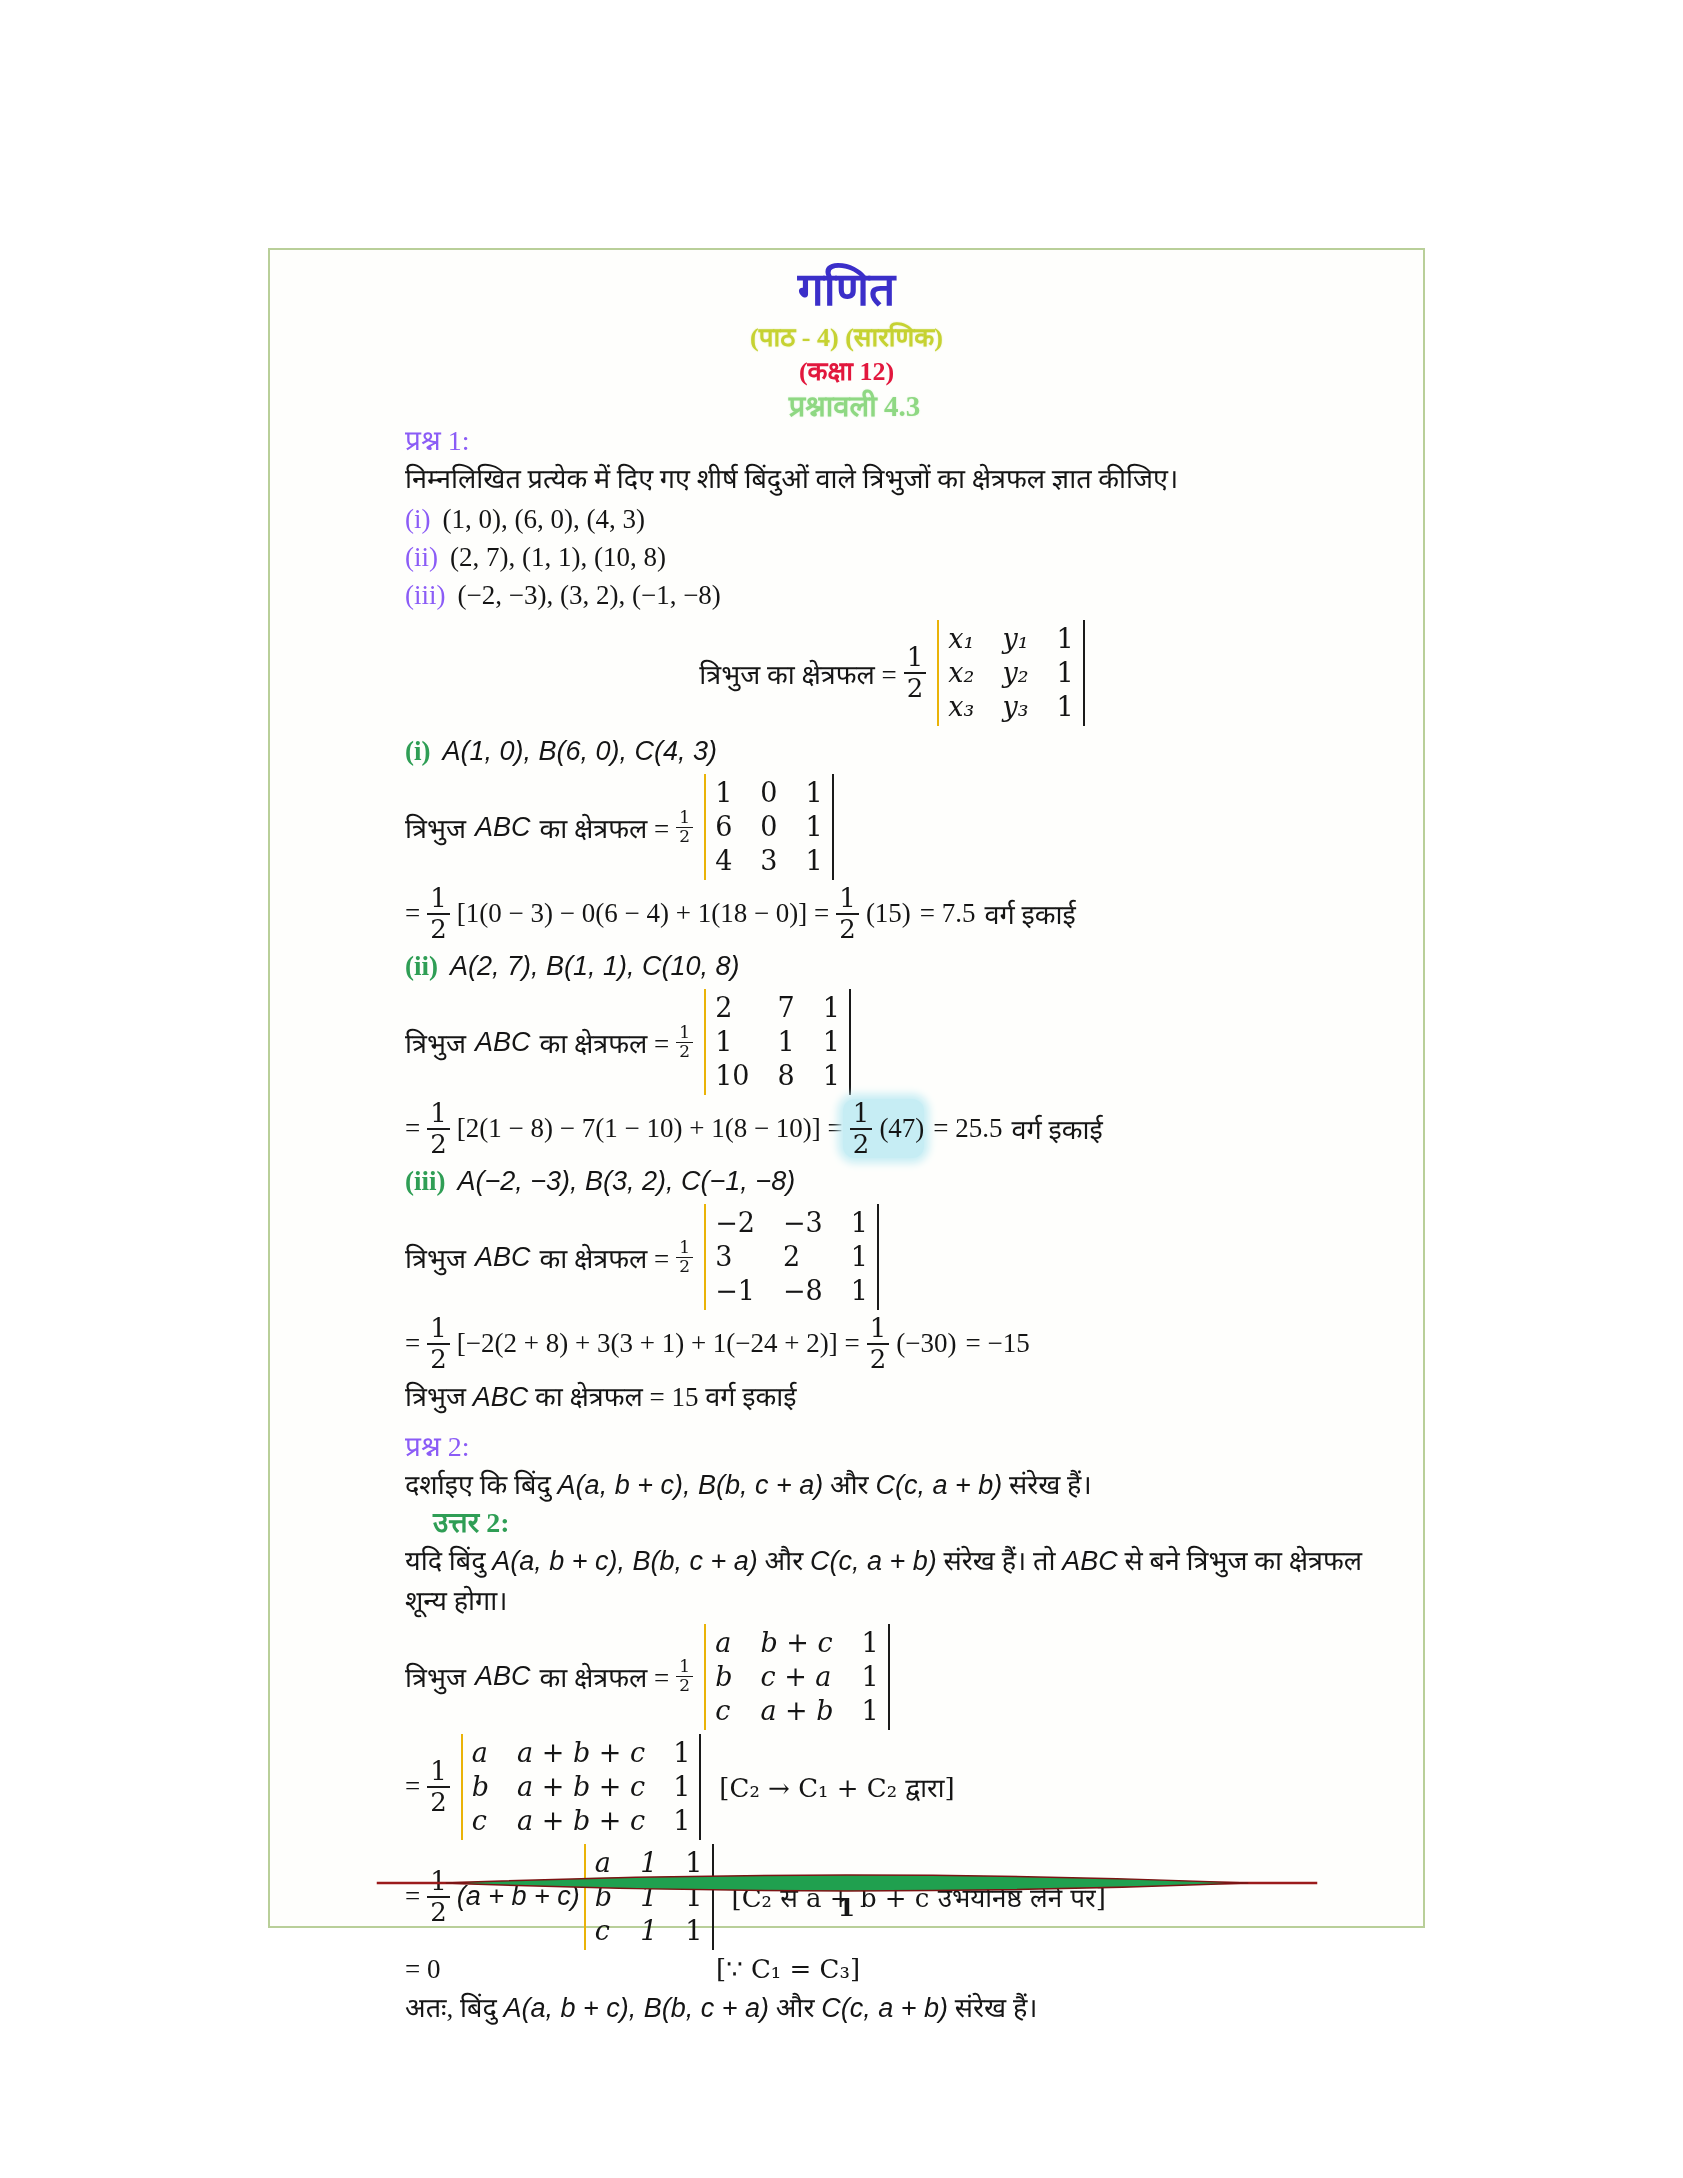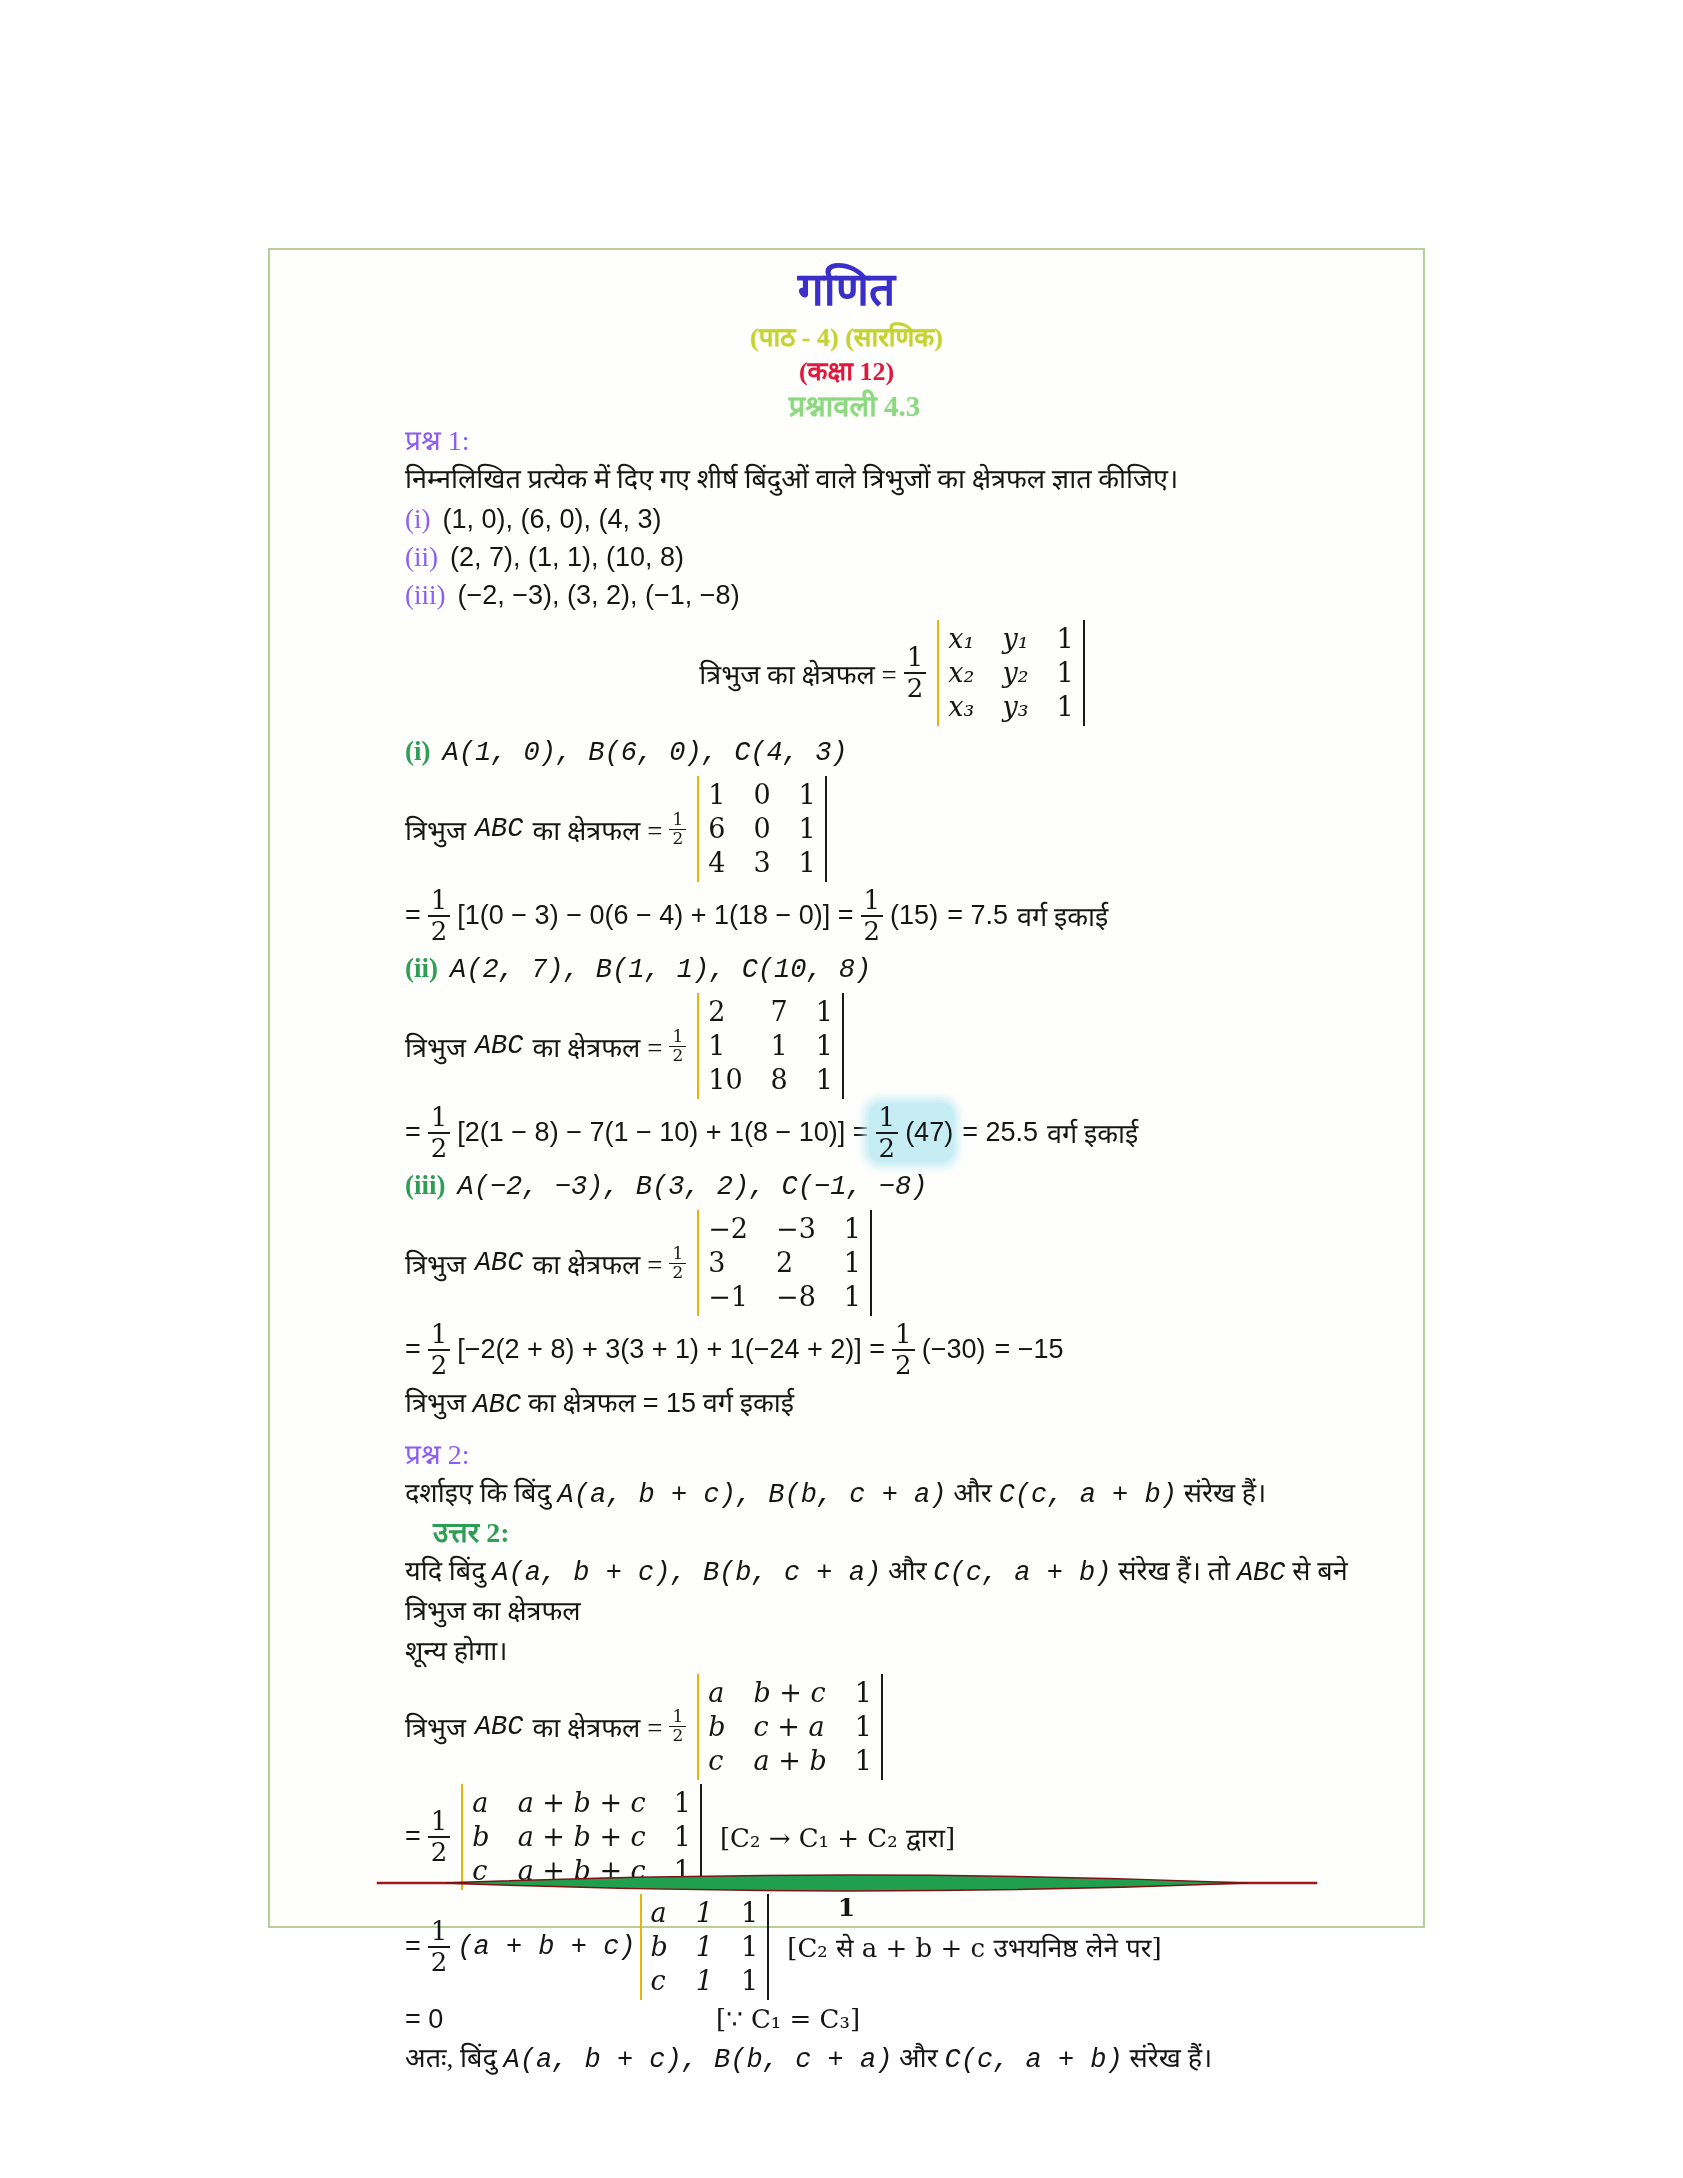--- a/index.html
+++ b/index.html
@@ -13,22 +13,22 @@
   .h-chapter{font-size:26px;line-height:34px;font-weight:700;color:#c6d232;margin-top:6px;
              text-shadow:0 0 2px #e4ecb0;}
   .h-class{font-size:26px;line-height:33px;font-weight:700;color:#e2173d;}
   .h-exercise{font-size:29px;line-height:36px;font-weight:700;color:#8fd883;
               text-shadow:0 0 2px #d8f3d2;margin-left:16px;}
   .content{padding:0 40px 0 135px;}
   .lbl{font-size:28px;line-height:34px;font-weight:700;}
   .red{color:#8b5cf6;font-weight:400;}
   .green{color:#2f9e55;font-weight:700;}
   .hi{font-family:"Liberation Serif","DejaVu Serif",serif;}
-  .m{font-family:Liberation Mono, monospace;font-style:italic;}
-  .mu{font-family:Liberation Sans, sans-serif;font-style:normal;}
+  .m{font-family:Liberation Sans, sans-serif;font-style:italic;}
+  .mu{font-family:Liberation Serif, serif;font-style:normal;}
   .line{line-height:38px;margin:2px 0;}
   .itemline{line-height:38px;}
   .marker{margin-right:12px;}
   .eqrow{display:flex;align-items:center;margin:4px 0;flex-wrap:nowrap;}
   .eqrow > *{flex:0 0 auto;}
   .gap{width:9px;}
   .formula-row{justify-content:center;margin:6px 0;}
   .frac{display:inline-flex;flex-direction:column;align-items:center;
         font-family:"DejaVu Serif",serif;margin:0 7px;}
   .frac .fn,.frac .fd{line-height:1.1;padding:0 3px;font-size:26px;text-align:center;}

